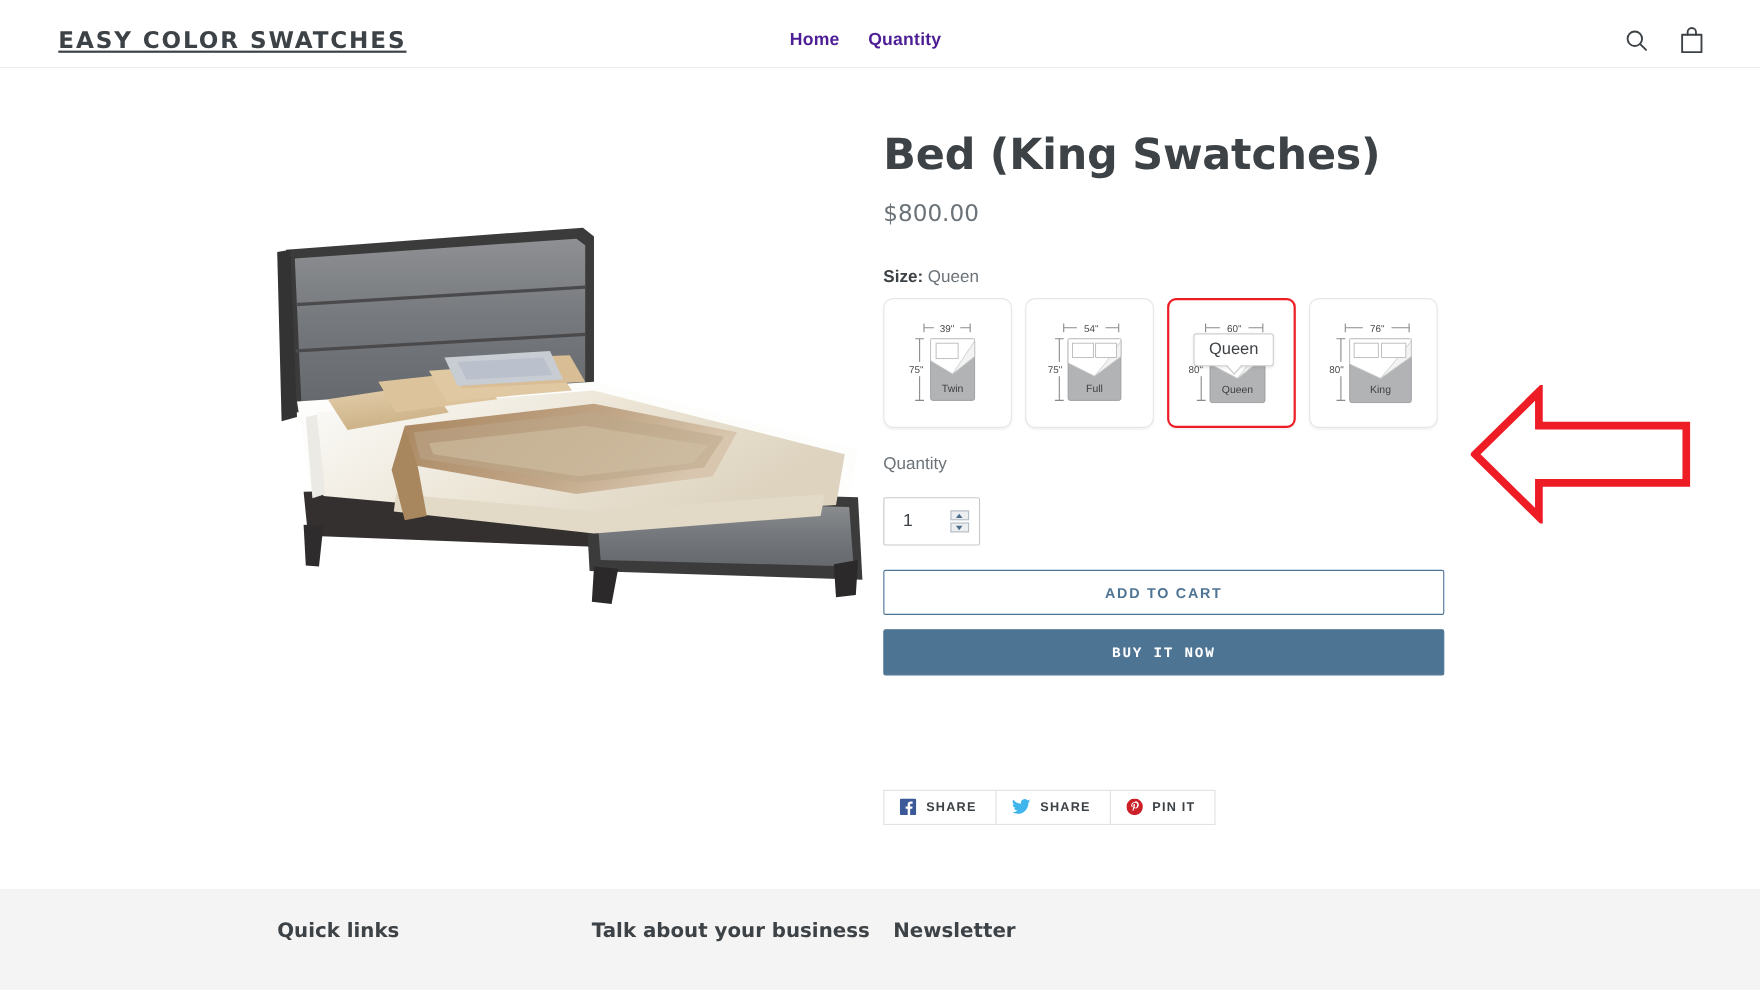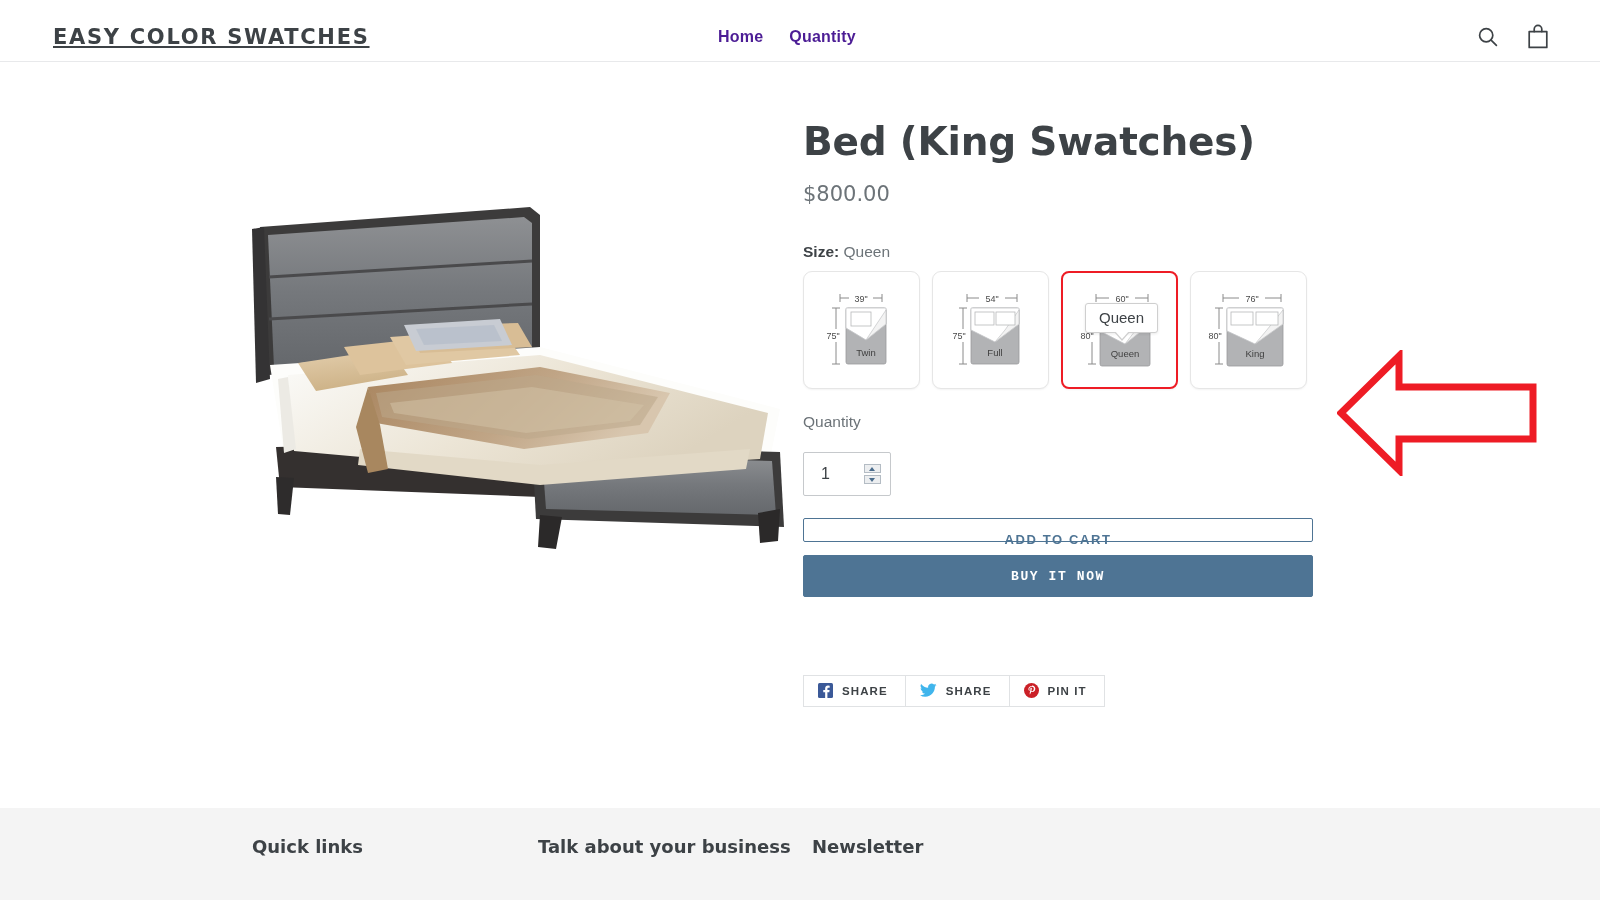--- a/index.html
+++ b/index.html
@@ -206,21 +206,21 @@
     left: 4px; top: 2px;
     border-left: 3.5px solid transparent;
     border-right: 3.5px solid transparent;
     border-top: 4px solid #4a6c8c;
   }
 
   
   .btn {
     display: block;
     width: 510px;
-    height: 24px;
+    height: 41px;
     line-height: 39px;
     text-align: center;
     font-size: 13px;
     font-weight: bold;
     letter-spacing: 1.6px;
     border-radius: 2px;
     cursor: pointer;
     font-family: "Liberation Sans", sans-serif;
   }
   .btn-add {
@@ -247,20 +247,21 @@
   .share-btn {
     height: 32px;
     border: 1px solid #e0e2e4;
     background: #ffffff;
     display: flex;
     align-items: center;
     gap: 9px;
     padding: 0 17px 0 14px;
     margin-right: -1px;
     cursor: pointer;
+    margin-top: 26px;
   }
   .share-btn .share-label {
     font-size: 11.5px;
     font-weight: bold;
     letter-spacing: 1.1px;
     color: #3d4246;
   }
   .share-ico { line-height: 0; display: block; }
 
   

